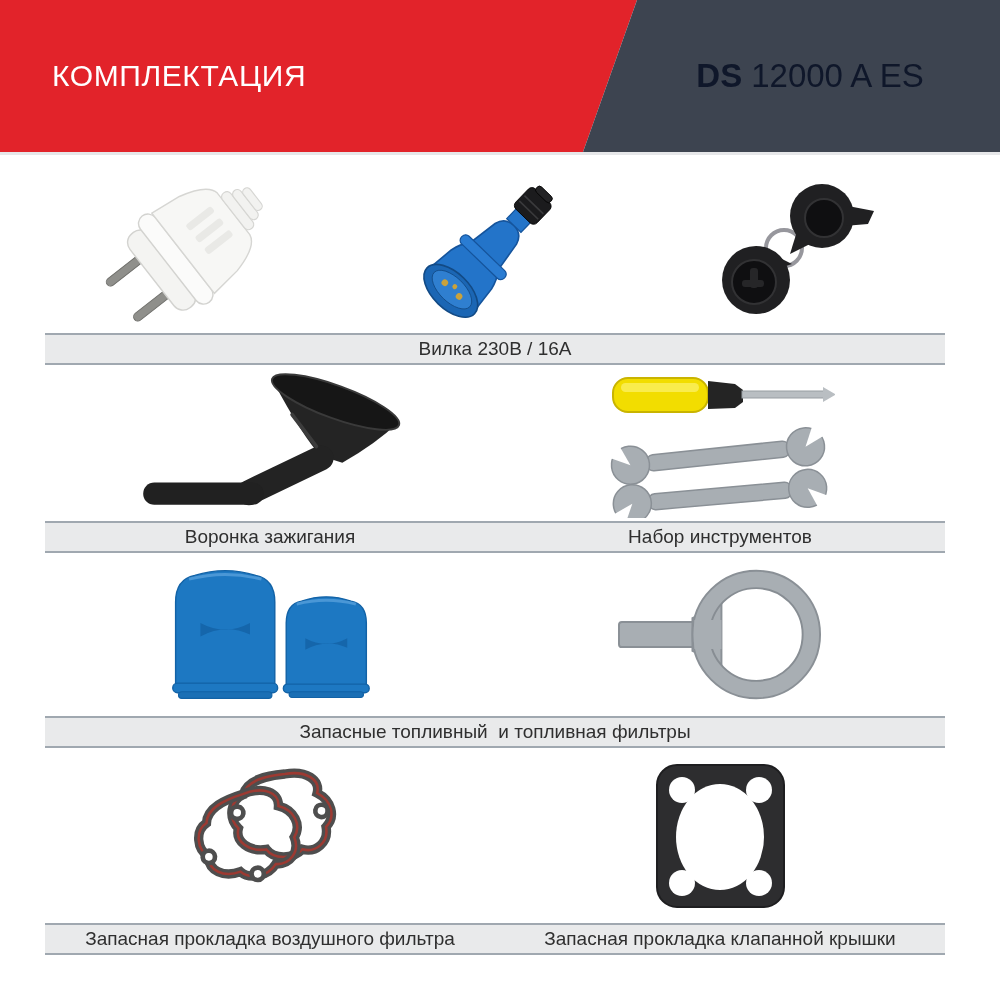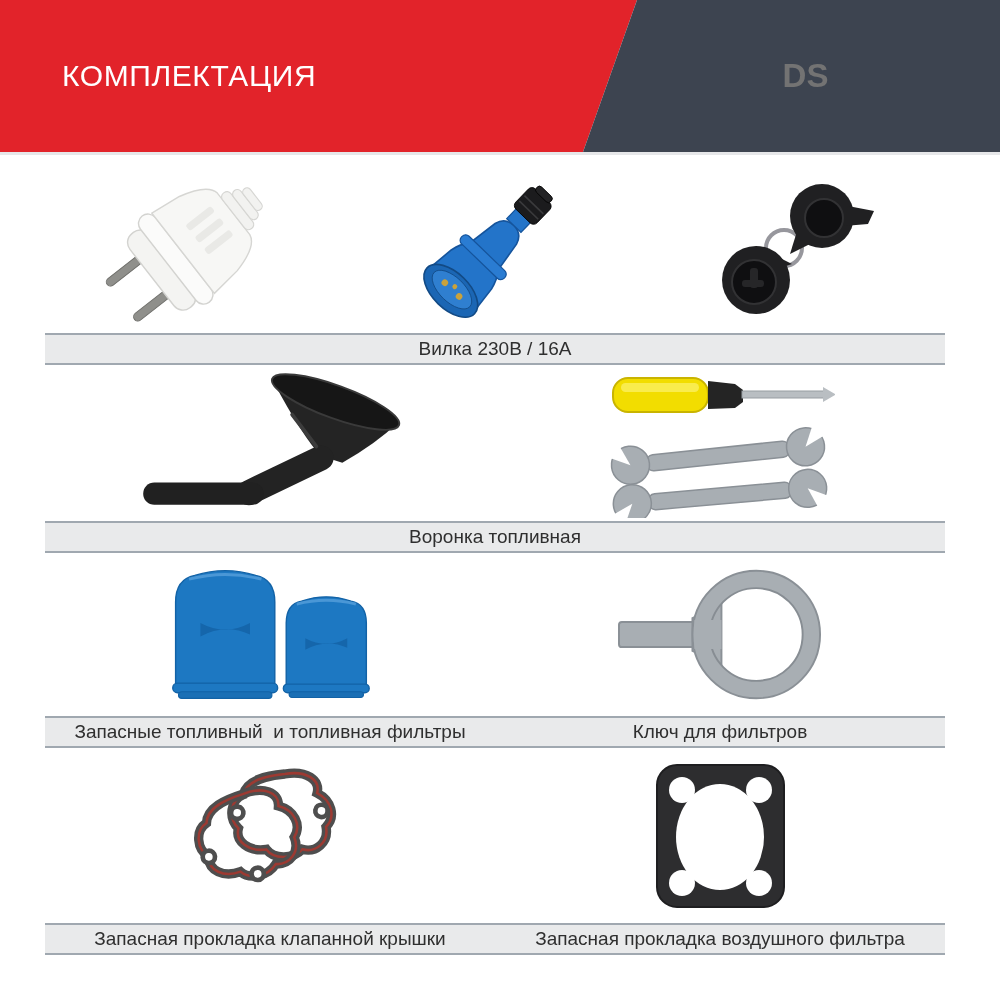--- a/index.html
+++ b/index.html
@@ -7,27 +7,27 @@
     width:1000px;height:1000px;overflow:hidden;background:#fff;
     font-family:"Liberation Sans", sans-serif;
     position:relative;
   }
   
   .header{position:relative;height:152px;border-bottom:3px solid #e6e7e9;}
   .band{position:absolute;top:0;bottom:0;left:0;right:0;}
   .band.red{background:var(--header-red);clip-path:polygon(0 0,63.7% 0,58.3% 100%,0 100%);}
   .band.dark{background:var(--header-dark);clip-path:polygon(63.7% 0,100% 0,100% 100%,58.3% 100%);}
   .title{
-    position:absolute;left:62px;top:0;bottom:0;display:flex;align-items:center;
+    position:absolute;left:52px;top:0;bottom:0;display:flex;align-items:center;
     color:#fff;font-size:30px;letter-spacing:.6px;font-weight:400;
   }
   .model{
     position:absolute;left:630px;right:10px;top:0;bottom:0;
     display:flex;align-items:center;justify-content:center;
-    color:#737373;font-size:33px;font-weight:400;white-space:pre;
+    color:#0f172a;font-size:33px;font-weight:400;white-space:pre;
   }
   .model .bold{font-weight:bold;margin-right:9px;}
   
   .figs{display:flex;margin:0 55px 0 45px;}
   .figs .cell{flex:1;display:flex;align-items:center;justify-content:center;}
   .h178{height:178px;} .h156{height:156px;} .h163{height:163px;} .h175{height:175px;}
   .strip{
     display:flex;margin:0 55px 0 45px;height:28px;
     background:var(--caption-bg);
     border-top:2px solid var(--caption-line);
@@ -48,21 +48,21 @@
   .gasket-gray{stroke:#4e4e4e;fill:none;stroke-width:11;}
   .gasket-red{stroke:var(--gasket-line-red);fill:none;stroke-width:3;}
 </style>
 </head>
 <body>
 
 <div class="header">
   <div class="band red"></div>
   <div class="band dark"></div>
   <div class="title">КОМПЛЕКТАЦИЯ</div>
-  <div class="model"><span class="bold">DS</span></div>
+  <div class="model"><span class="bold">DS</span><span>12000 A ES</span></div>
 </div>
 
 <div>
   <div class="figs h178">
     <div class="cell">
 
       <svg width="210" height="160" viewBox="0 0 220 170">
         <g transform="translate(10,5) rotate(-38 100 80)">
           <rect x="0" y="52" width="50" height="9" rx="4.5" fill="#8f8f8b" stroke="#6f6f6b" stroke-width="1"></rect>
           <rect x="0" y="99" width="50" height="9" rx="4.5" fill="#8f8f8b" stroke="#6f6f6b" stroke-width="1"></rect>
@@ -151,21 +151,22 @@
           <rect class="metal" x="-72" y="-8" width="144" height="16" rx="7" stroke-width="1.5"></rect>
           <circle class="metal" cx="-88" cy="0" r="19" stroke-width="1.5"></circle>
           <circle class="metal" cx="88" cy="0" r="19" stroke-width="1.5"></circle>
           <polygon points="-88,0 -120,15 -104,36" fill="#ffffff"></polygon>
           <polygon points="88,0 120,15 104,36" fill="#ffffff"></polygon>
         </g>
       </svg>
     </div>
   </div>
   <div class="strip">
-    <div class="cap">Воронка топливная</div>
+    <div class="cap">Воронка зажигания</div>
+    <div class="cap">Набор инструментов</div>
   </div>
 </div>
 
 <div>
   <div class="figs h163">
     <div class="cell">
 
       <svg width="205" height="140" viewBox="0 0 215 145">
         <g transform="translate(8,2)">
           <path class="filter-body" d="M 0 36 Q 0 12 20 8 Q 52 -2 84 8 Q 104 12 104 36 L 104 122 L 0 122 Z"></path>
@@ -190,21 +191,20 @@
         <polygon points="84,58 114,44 114,106 84,92" fill="#a8aeb3" stroke="#8a9096" stroke-width="2"></polygon>
         <circle cx="150" cy="75" r="57" fill="none" stroke="#a8aeb3" stroke-width="18"></circle>
         <circle cx="150" cy="75" r="66" fill="none" stroke="#8a9096" stroke-width="2"></circle>
         <circle cx="150" cy="75" r="48" fill="none" stroke="#878d93" stroke-width="2"></circle>
         <rect x="86" y="60" width="28" height="30" fill="#a8aeb3"></rect>
       </svg>
     </div>
   </div>
   <div class="strip">
     <div class="cap">Запасные топливный  и топливная фильтры</div>
-    <div class="cap">Ключ для фильтров</div>
   </div>
 </div>
 
 <div>
   <div class="figs h175">
     <div class="cell">
 
       <svg width="170" height="140" viewBox="0 0 200 165">
         <g transform="translate(46,4) rotate(8 65 50)">
           <path class="gasket-gray" d="M 65 5 C 90 -3 108 6 106 22 C 124 28 132 46 122 60 C 128 78 114 92 98 90 C 88 104 66 106 56 96 C 36 102 18 92 20 76 C 6 66 6 44 20 36 C 22 18 44 10 65 5 Z"></path>
@@ -230,16 +230,16 @@
         <rect x="4" y="4" width="127" height="142" rx="20" fill="#2d2d2f" stroke="#1e1e20" stroke-width="2"></rect>
         <ellipse cx="67" cy="76" rx="44" ry="53" fill="#ffffff"></ellipse>
         <circle cx="29" cy="29" r="13" fill="#ffffff"></circle>
         <circle cx="106" cy="29" r="13" fill="#ffffff"></circle>
         <circle cx="29" cy="122" r="13" fill="#ffffff"></circle>
         <circle cx="106" cy="122" r="13" fill="#ffffff"></circle>
       </svg>
     </div>
   </div>
   <div class="strip">
+    <div class="cap">Запасная прокладка воздушного фильтра</div>
     <div class="cap">Запасная прокладка клапанной крышки</div>
-    <div class="cap">Запасная прокладка воздушного фильтра</div>
   </div>
 </div>
 
 </body></html>

